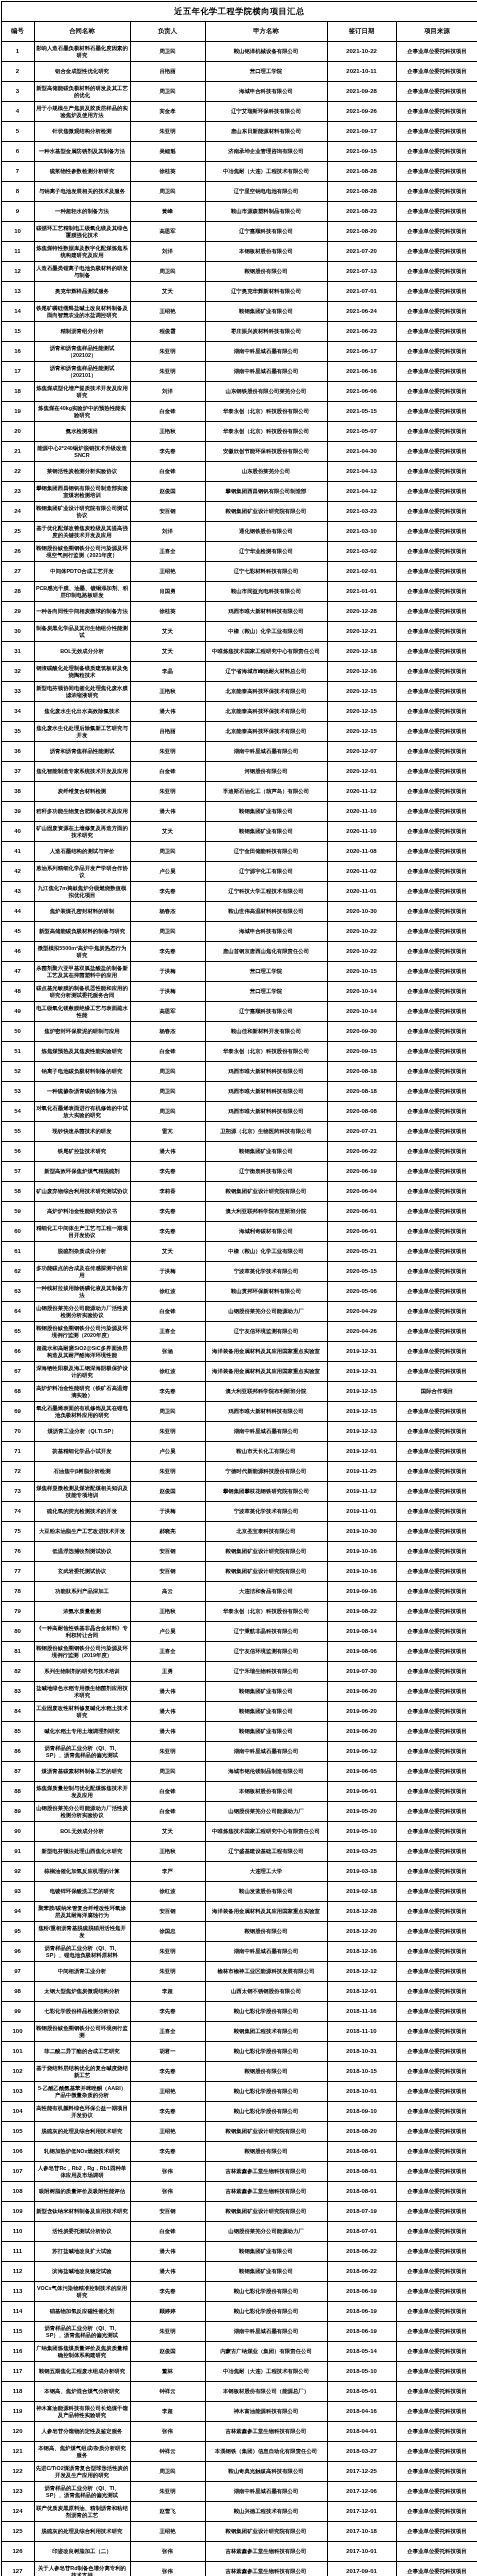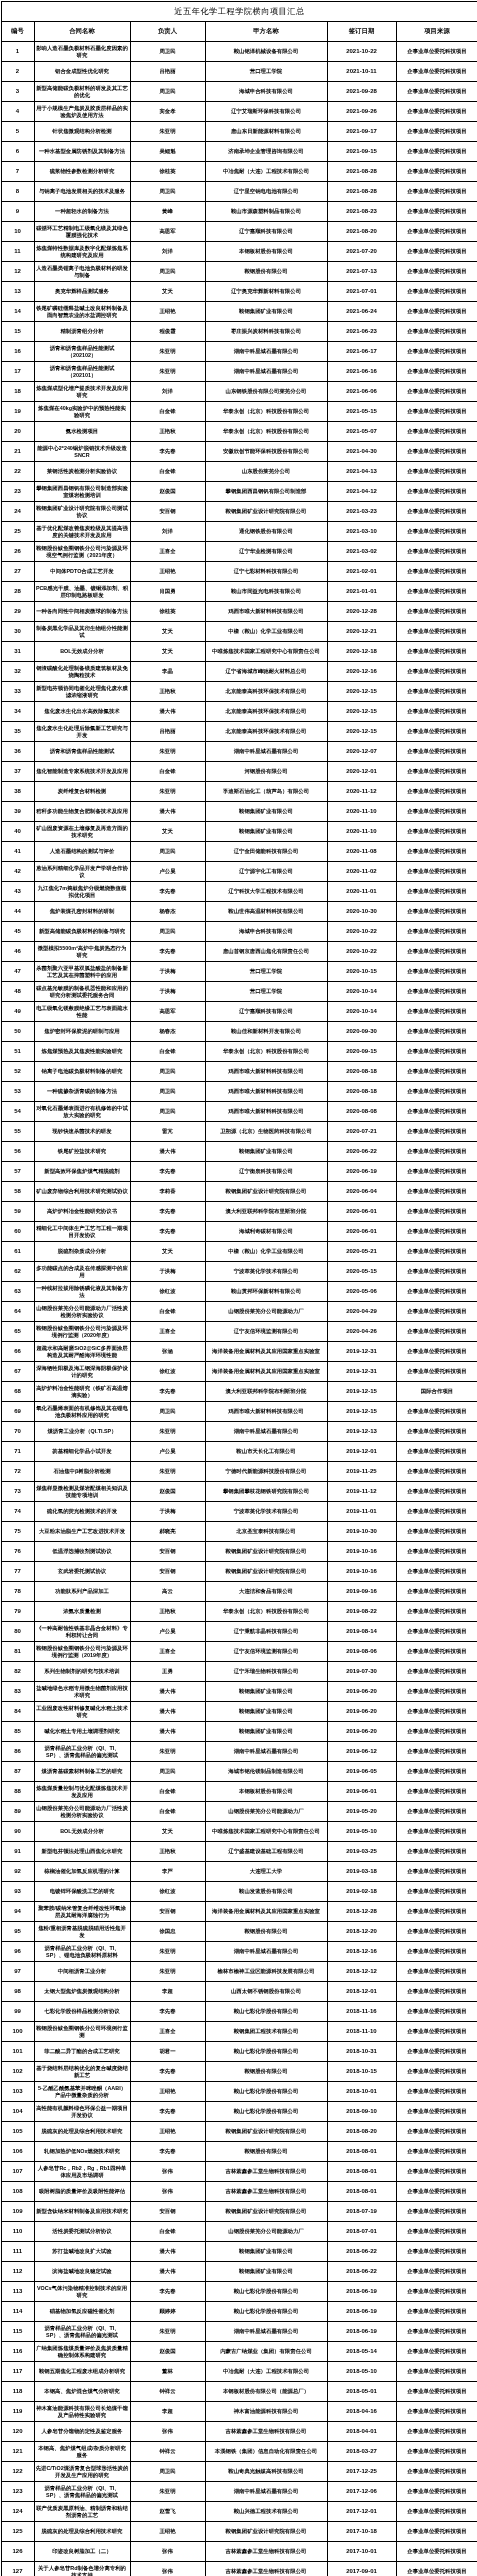--- a/index.html
+++ b/index.html
@@ -1,19 +1,19 @@
 <!DOCTYPE html>
 <html style="font-size:8.2px"><head>
 <meta charset="utf-8">
 <style>
   html,body{margin:0;padding:0;background:#fff;}
   body{font-family:"Liberation Sans","DejaVu Sans",sans-serif;color:#000;}
   table.main{width:477px;margin:0.5px;border-collapse:collapse;table-layout:fixed;background:#fff;}
   table.main td,table.main th{border:0.5px solid #000;padding:0 1px;vertical-align:middle;overflow:hidden;}
-  .title-cell{height:19.6px;font-size:8.2px;font-weight:normal;text-align:center;letter-spacing:0.5px;}
+  .title-cell{height:19.6px;font-size:8.2px;font-weight:bold;text-align:center;letter-spacing:0.5px;}
   th{height:19px;font-size:6.4px;font-weight:bold;text-align:center;}
   td{height:19px;font-size:5.4px;font-weight:bold;text-align:center;}
   .cellwrap{max-height:19px;overflow:hidden;line-height:6.2px;}
   td.idcol .cellwrap,td.datecol .cellwrap{font-size:6px;line-height:6.7px;font-weight:bold;}
   td.srccol .cellwrap{font-size:5.4px;}
 </style>
 </head>
 <body>
 
 <table class="main">

